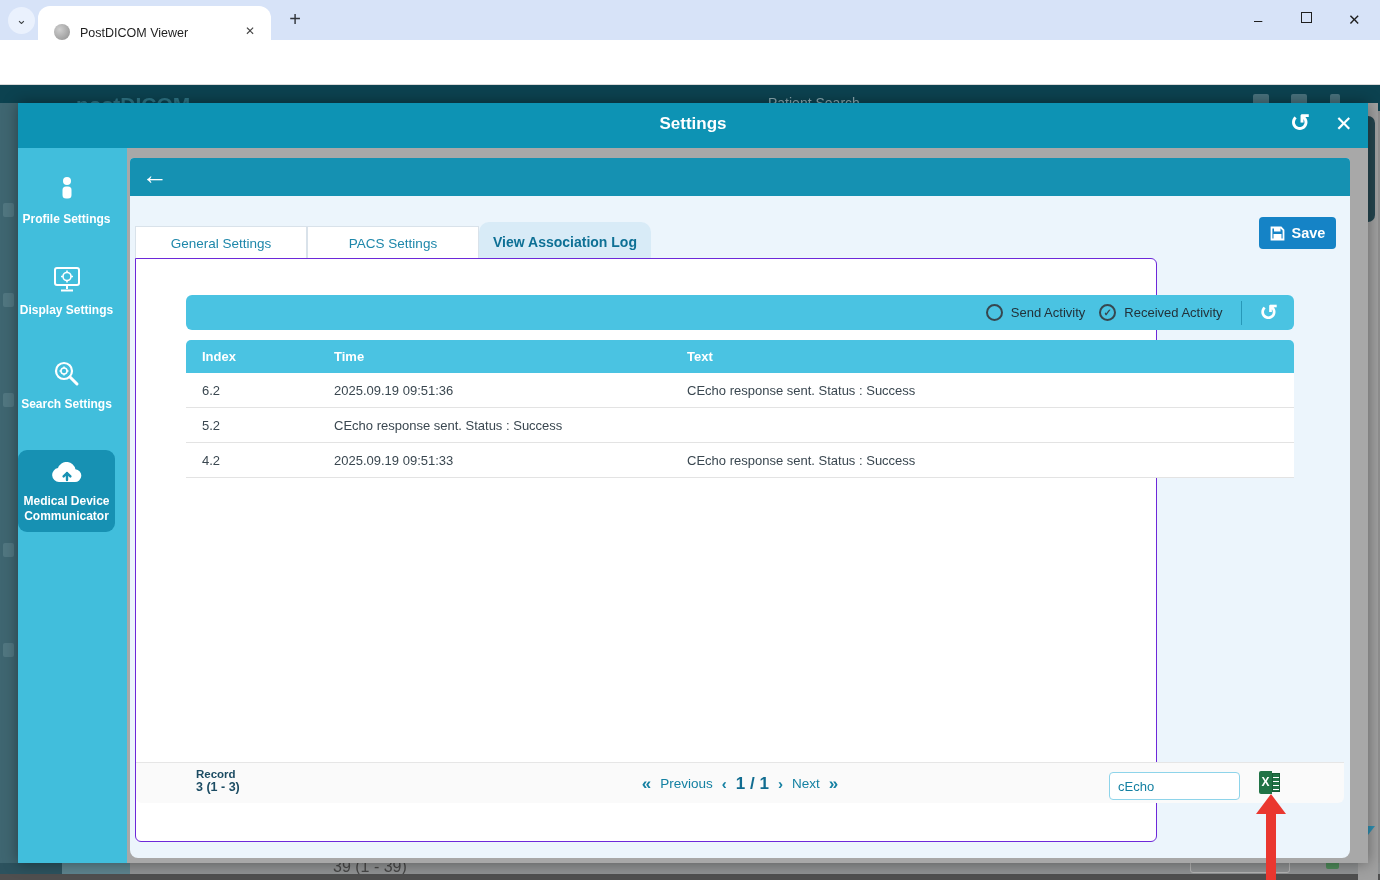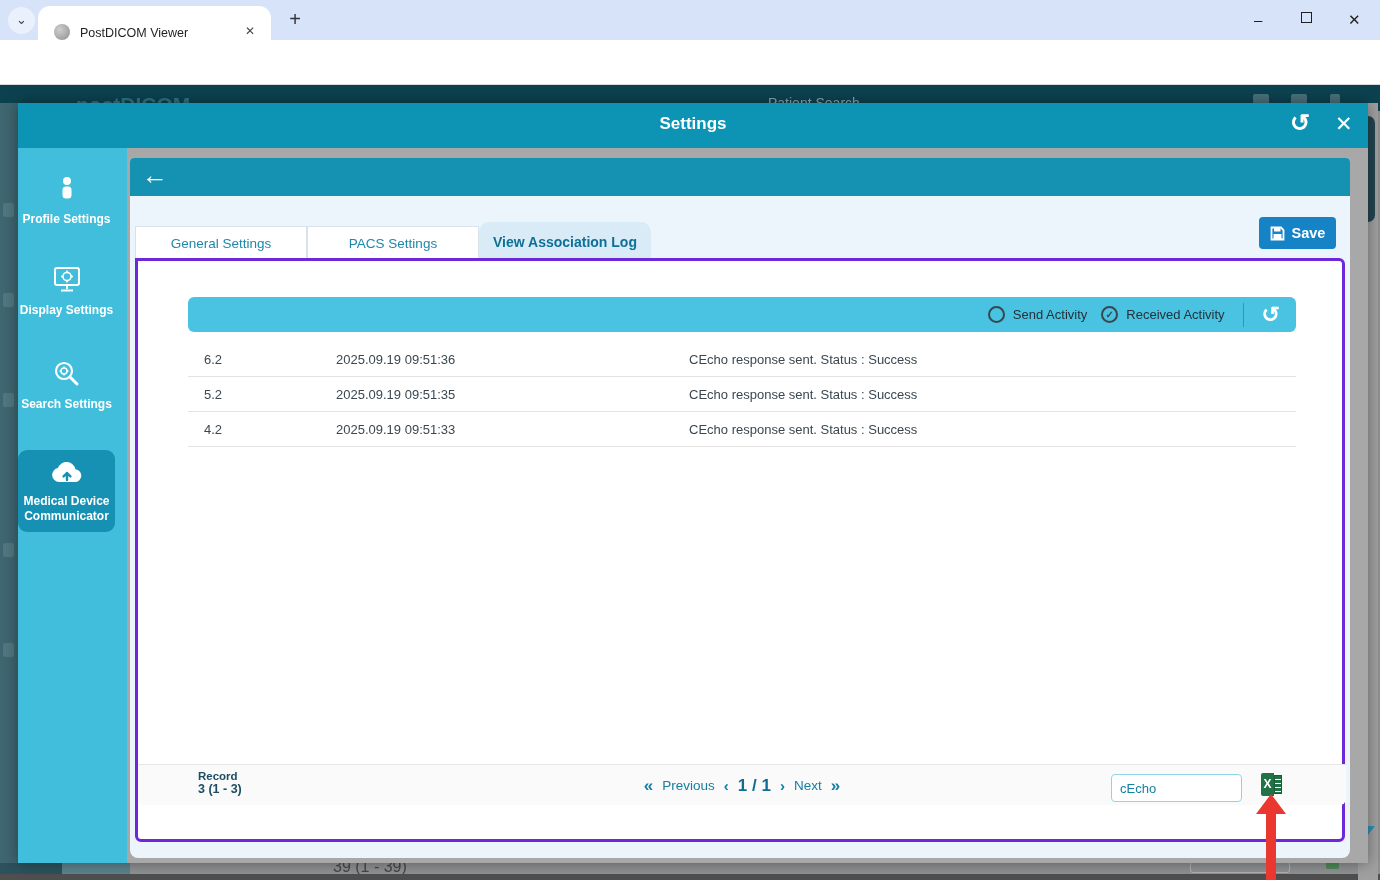--- a/index.html
+++ b/index.html
@@ -85,22 +85,22 @@
              color:#1e87aa; font-size:13.5px; text-align:center; line-height:34px; }
   .tab-btn.t2 { left:172px; }
   .tab-btn.t3 { left:344px; }
   .tab-btn.active { top:0; height:40px; background:#d8ebf7; border:none; border-radius:10px 10px 0 0;
                     font-weight:bold; color:#0e7095; font-size:14px; line-height:40px; }
 
   .save-btn { position:absolute; left:1129px; top:59px; width:77px; height:32px; background:#1583c6;
               border-radius:4px; color:#fff; font-weight:bold; font-size:14.5px;
               display:flex; align-items:center; justify-content:center; gap:7px; }
 
-  .card { position:absolute; left:5px; top:100px; width:1210px; height:584px; background:#fff;
-          border:3px solid #6d28d9; border-radius:0 6px 6px 6px; }
+  .card { position:absolute; left:5px; top:100px; width:1022px; height:584px; background:#fff;
+          border:1px solid #6d28d9; border-radius:0 6px 6px 6px; }
 
   .log-toolbar { position:absolute; left:50px; top:36px; width:1108px; height:35px; background:#4ac3e2;
                  border-radius:6px; display:flex; align-items:center; justify-content:flex-end; gap:14px;
                  padding-right:10px; }
   .radio-group { display:flex; align-items:center; gap:8px; }
   .radio-circ { width:17px; height:17px; border:2px solid #37474f; border-radius:50%;
                 display:flex; align-items:center; justify-content:center; background:transparent; }
   .radio-circ .mark { display:none; font-size:10px; font-weight:bold; color:#37474f; line-height:1; }
   .radio-group.checked .mark { display:block; }
   .radio-label { font-size:13px; color:#22323a; }
@@ -292,28 +292,32 @@
             <span class="radio-circ">
                 <span class="mark">✓</span>
               </span>
             <span class="radio-label">Received Activity</span>
           </div>
           <div class="tb-divider"></div>
           <div class="tb-refresh">↺</div>
         </div>
 
         <div class="log-table">
+          <div class="lt-head">
+            <div class="col-index">Index</div>
+            <div class="col-time">Time</div>
+            <div class="col-text">Text</div>
+          </div>
           <div class="lt-row">
             <div class="col-index">6.2</div>
             <div class="col-time">2025.09.19 09:51:36</div>
             <div class="col-text">CEcho response sent. Status : Success</div>
           </div>
           <div class="lt-row">
             <div class="col-index">5.2</div>
-            <div class="col-time">2025.09.19 09:51:35</div>
             <div class="col-text">CEcho response sent. Status : Success</div>
           </div>
           <div class="lt-row">
             <div class="col-index">4.2</div>
             <div class="col-time">2025.09.19 09:51:33</div>
             <div class="col-text">CEcho response sent. Status : Success</div>
           </div>
         </div>
 
         <div class="card-footer">

